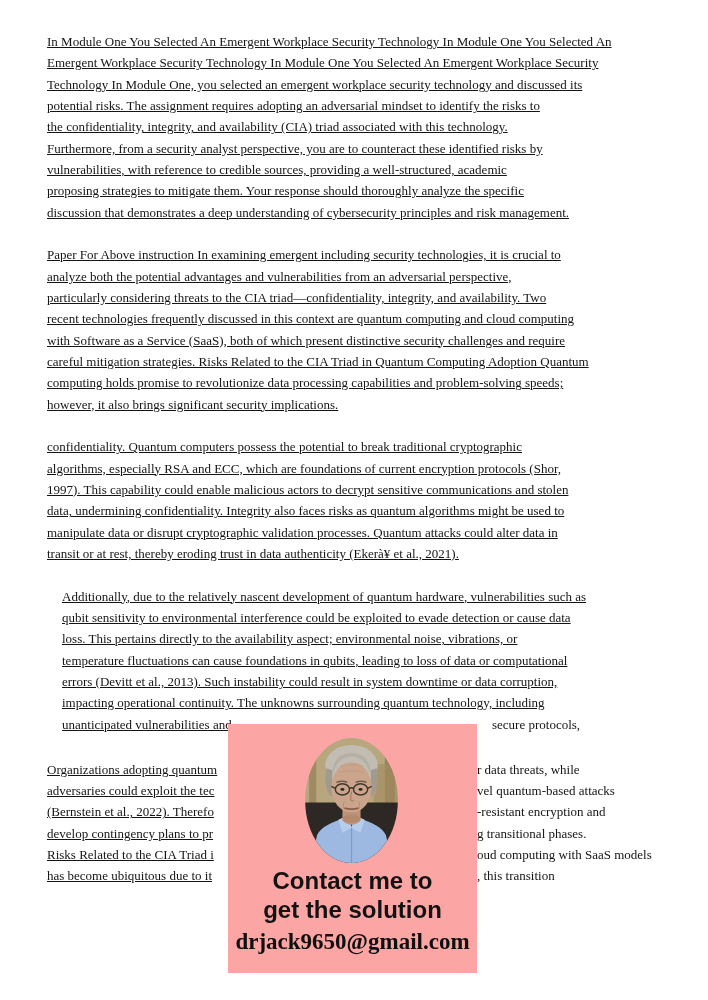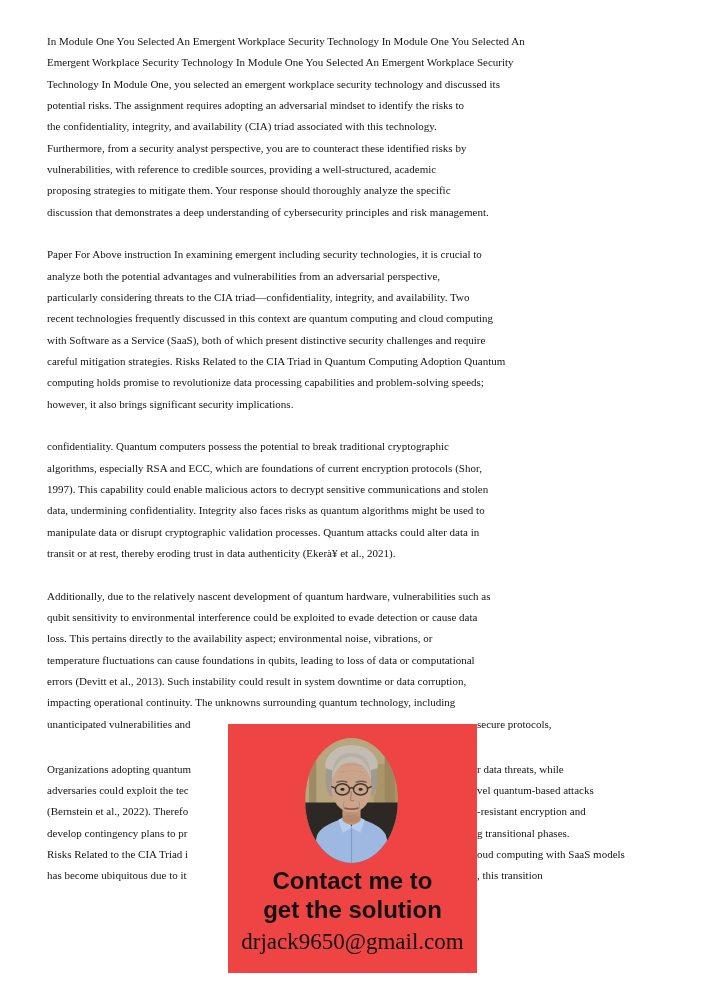--- a/index.html
+++ b/index.html
@@ -3,40 +3,40 @@
 <meta charset="utf-8">
 <style>
   html,body{margin:0;padding:0;}
   body{
     width:708px;height:1000px;position:relative;background:#ffffff;
     font-family:"Liberation Serif",serif;overflow:hidden;
   }
   .page{position:absolute;inset:0;background:#ffffff;overflow:hidden;}
   .doc{
     position:absolute;left:47px;top:31px;width:640px;
-    font-size:11px;line-height:21.33px;color:#141414;
+    font-size:13px;line-height:21.33px;color:#141414;text-decoration:underline;
   }
   .para{margin:0 0 21.33px 0;}
-  .para.gap-lg{margin-bottom:24px;}
+  .para.gap-lg{margin-bottom:24px;margin-left:15px;}
   .line{white-space:nowrap;position:relative;}
   .frag-right{position:absolute;left:430px;top:0;white-space:nowrap;}
   
   .ad{
     position:absolute;left:228px;top:724px;width:249px;height:249px;
-    background:#ef4444;z-index:5;
+    background:#fca5a5;z-index:5;
   }
   .portrait{position:absolute;left:77px;top:14px;width:93px;height:125px;}
   .ad-heading{
     position:absolute;left:0;top:142px;width:100%;text-align:center;
     font-family:"Liberation Sans",sans-serif;font-weight:700;
     font-size:24px;line-height:29px;color:#131313;
   }
   .ad-email{
     position:absolute;left:0;top:205px;width:100%;text-align:center;
-    font-family:"Liberation Serif",serif;font-weight:400;
+    font-family:"Liberation Serif",serif;font-weight:700;
     font-size:23px;color:#101010;
   }
 </style>
 </head>
 <body>
 
 <div class="page">
 
   <div class="doc">
 

